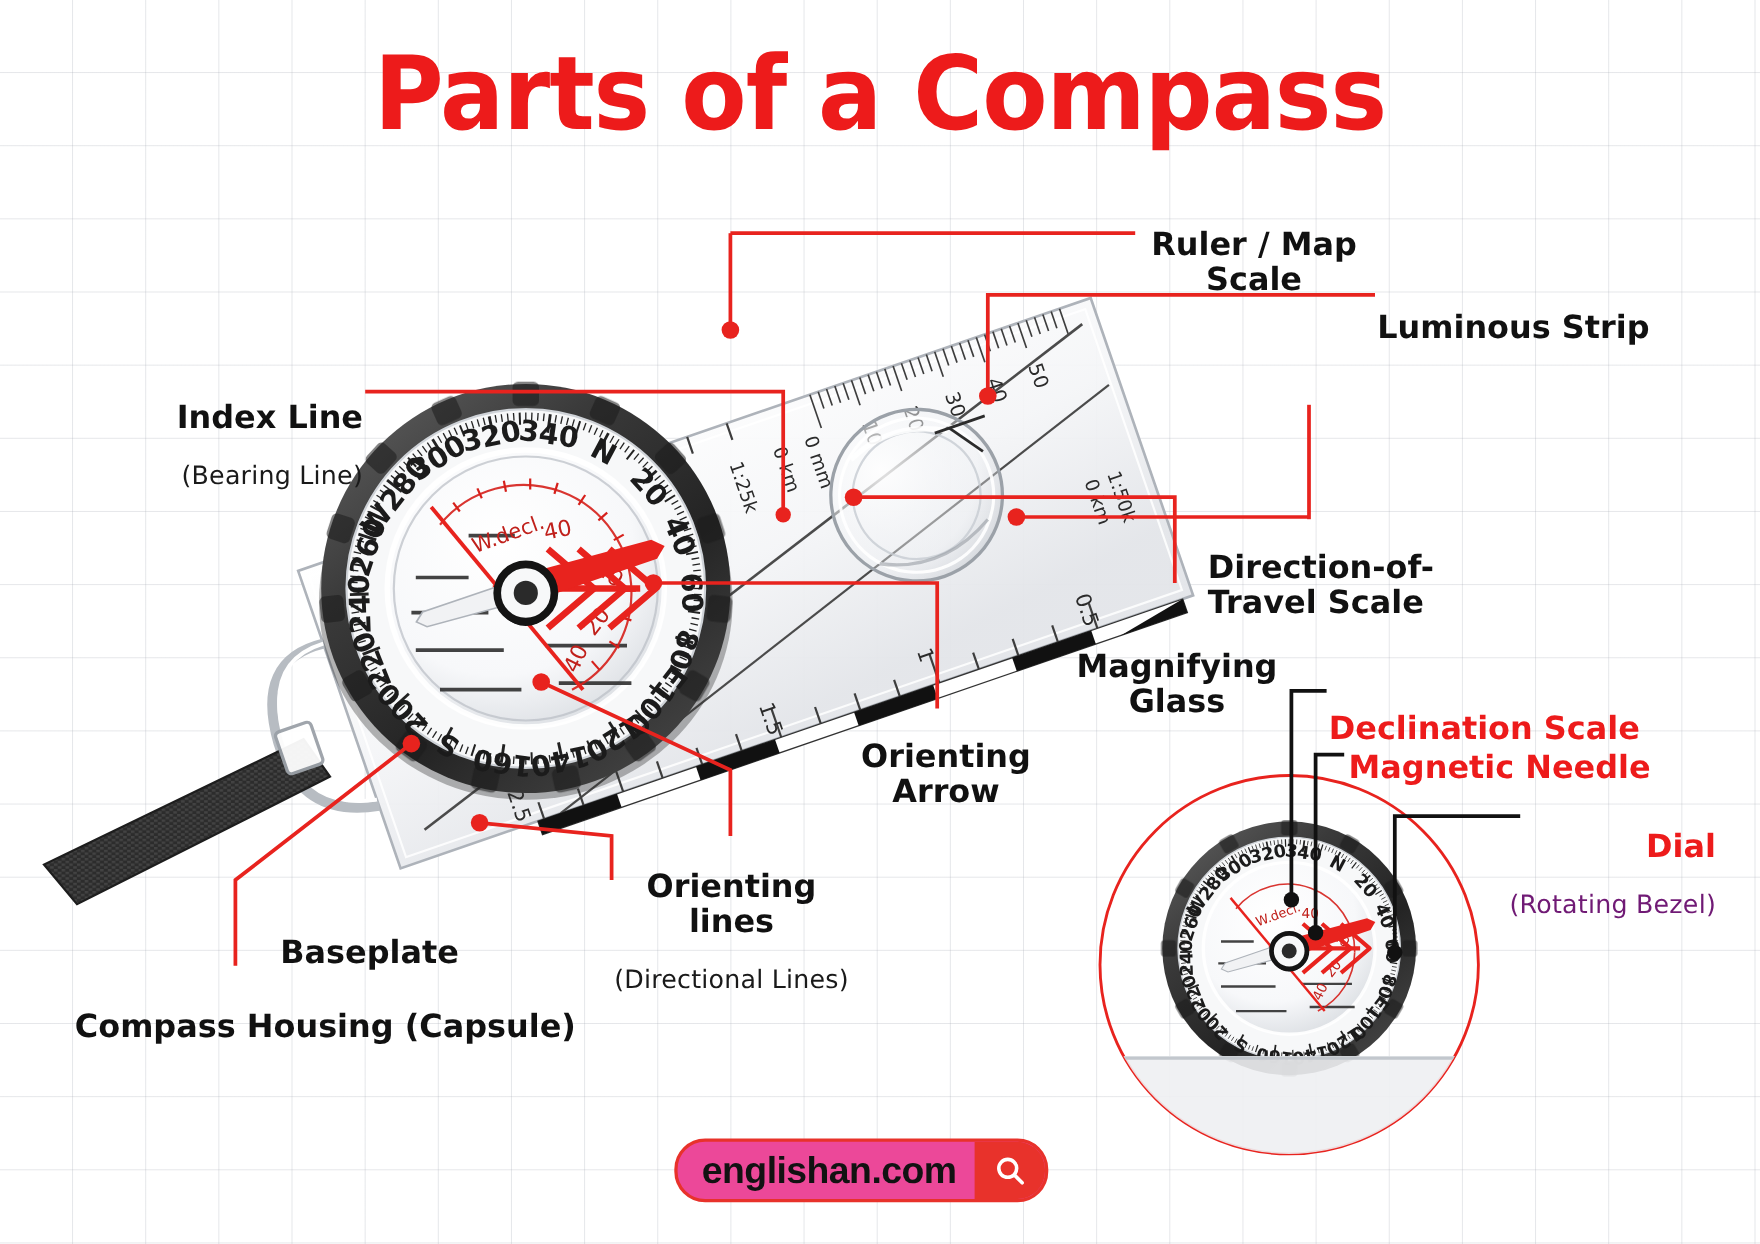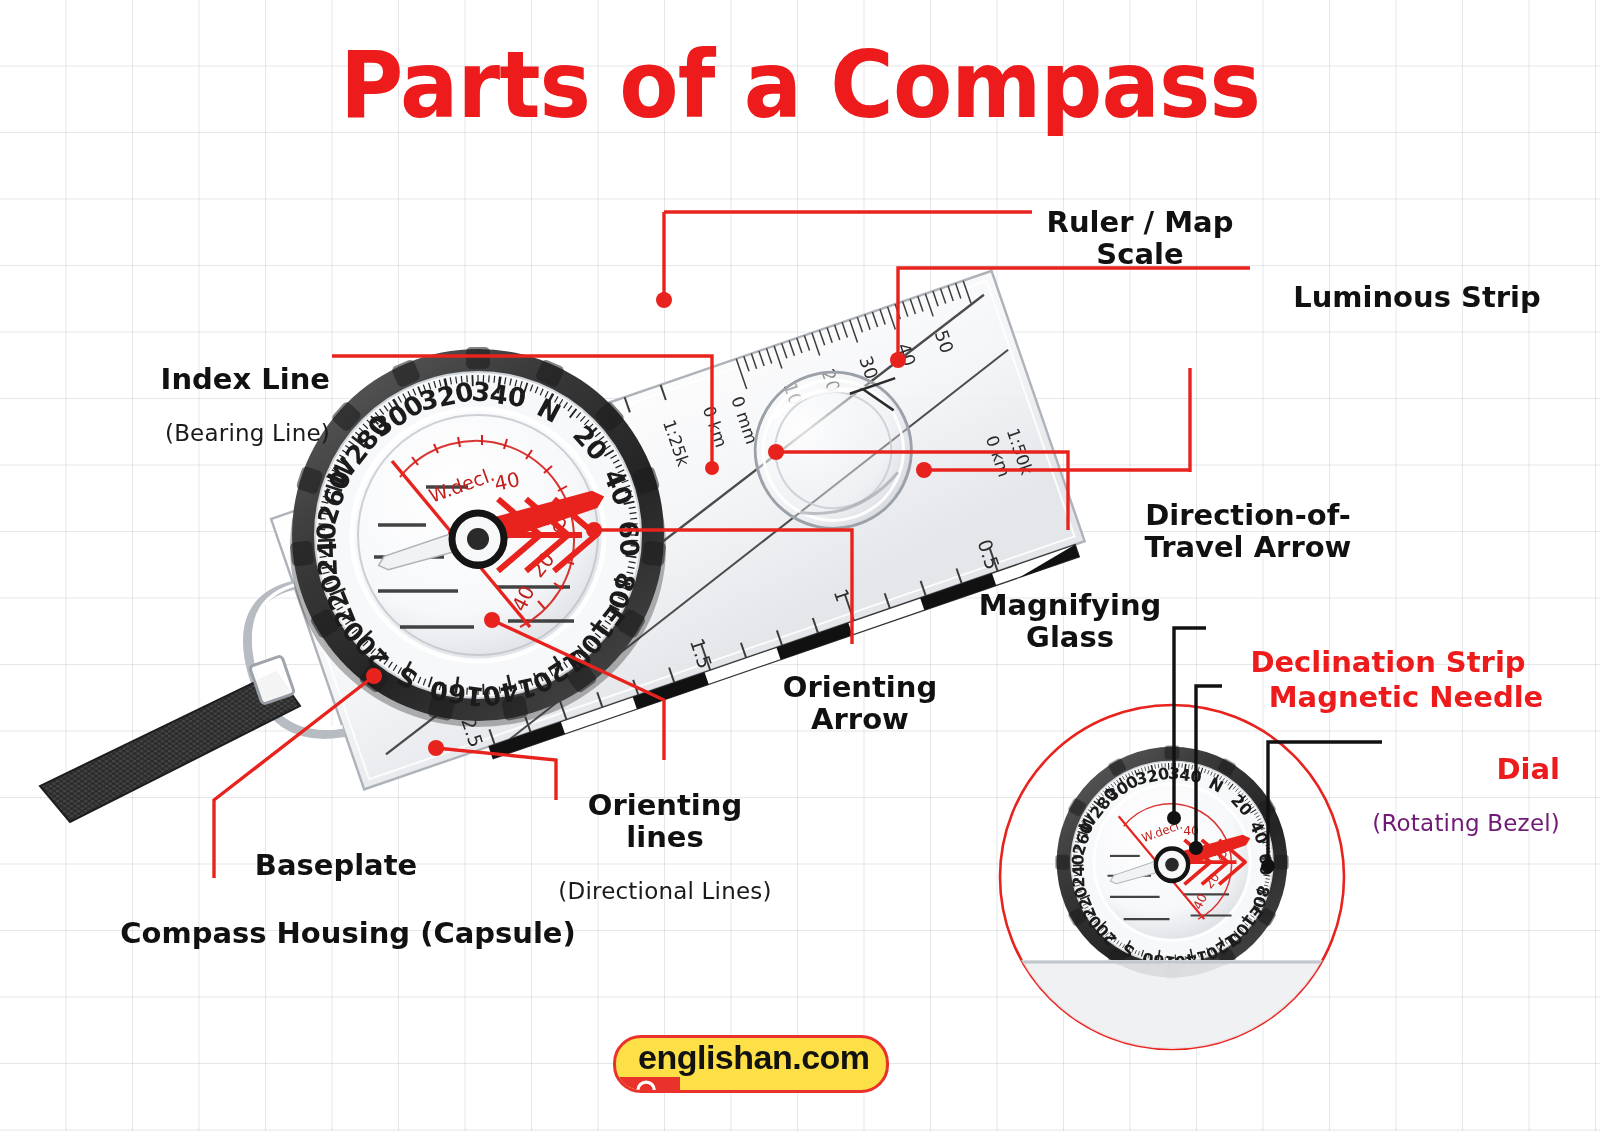--- a/index.html
+++ b/index.html
@@ -49,38 +49,37 @@
     font-weight:normal;
     font-size:23px;
     color:#1a1a1a;
     letter-spacing:.2px;
     margin-top:25px;
   }
   .lbl.red{color:#ED1B1B;}
   .lbl.red .sub{color:#701a75;}
   .r{text-align:right;}
   .c{text-align:center;}
-  .l{text-align:center;}
+  .l{text-align:left;}
 
   
   #leaders{position:absolute;left:0;top:0;width:1600px;height:1131px;pointer-events:none;}
 
   
   #art{position:absolute;left:0;top:0;width:1600px;height:1131px;}
 
   
   #logo{
     position:absolute;left:613px;top:1035px;
     height:52px;
     display:flex;align-items:stretch;
     border:3px solid #E8322B;
     border-radius:28px;
-    background:#fde047;
+    background:#ec4899;
     overflow:hidden;
-    flex-direction:column;
   }
   #logo .txt{
     display:flex;align-items:center;
     padding:0 16px 0 22px;
     font-family:"Liberation Sans", sans-serif;
     font-weight:bold;font-size:34px;color:#121212;
     letter-spacing:-.5px;
   }
   #logo .btn{
     width:64px;background:#E8322B;
@@ -923,21 +922,21 @@
   <span>Ruler / Map
 Scale</span>
 </div>
 
 <div class="lbl l" style="left:1252px;top:250px;width:330px;">
   <span>Luminous Strip</span>
 </div>
 
 <div class="lbl l" style="left:1098px;top:468px;width:300px;">
   <span>Direction-of-
-Travel Arrow</span>
+Travel Scale</span>
 </div>
 
 <div class="lbl c" style="left:960px;top:558px;width:220px;">
   <span>Magnifying
 Glass</span>
 </div>
 
 <div class="lbl c" style="left:760px;top:640px;width:200px;">
   <span>Orienting
 Arrow</span>
@@ -951,21 +950,21 @@
 
 <div class="lbl c" style="left:216px;top:818px;width:240px;">
   <span>Baseplate</span>
 </div>
 
 <div class="lbl l" style="left:68px;top:886px;width:560px;">
   <span>Compass Housing (Capsule)</span>
 </div>
 
 <div class="lbl red l" style="left:1208px;top:615px;width:360px;">
-  <span>Declination Strip</span>
+  <span>Declination Scale</span>
 </div>
 
 <div class="lbl red l" style="left:1226px;top:650px;width:360px;">
   <span>Magnetic Needle</span>
 </div>
 
 <div class="lbl red r" style="left:1240px;top:722px;width:320px;">
   <span>Dial</span>
   <span class="sub">(Rotating Bezel)</span>
 </div>

